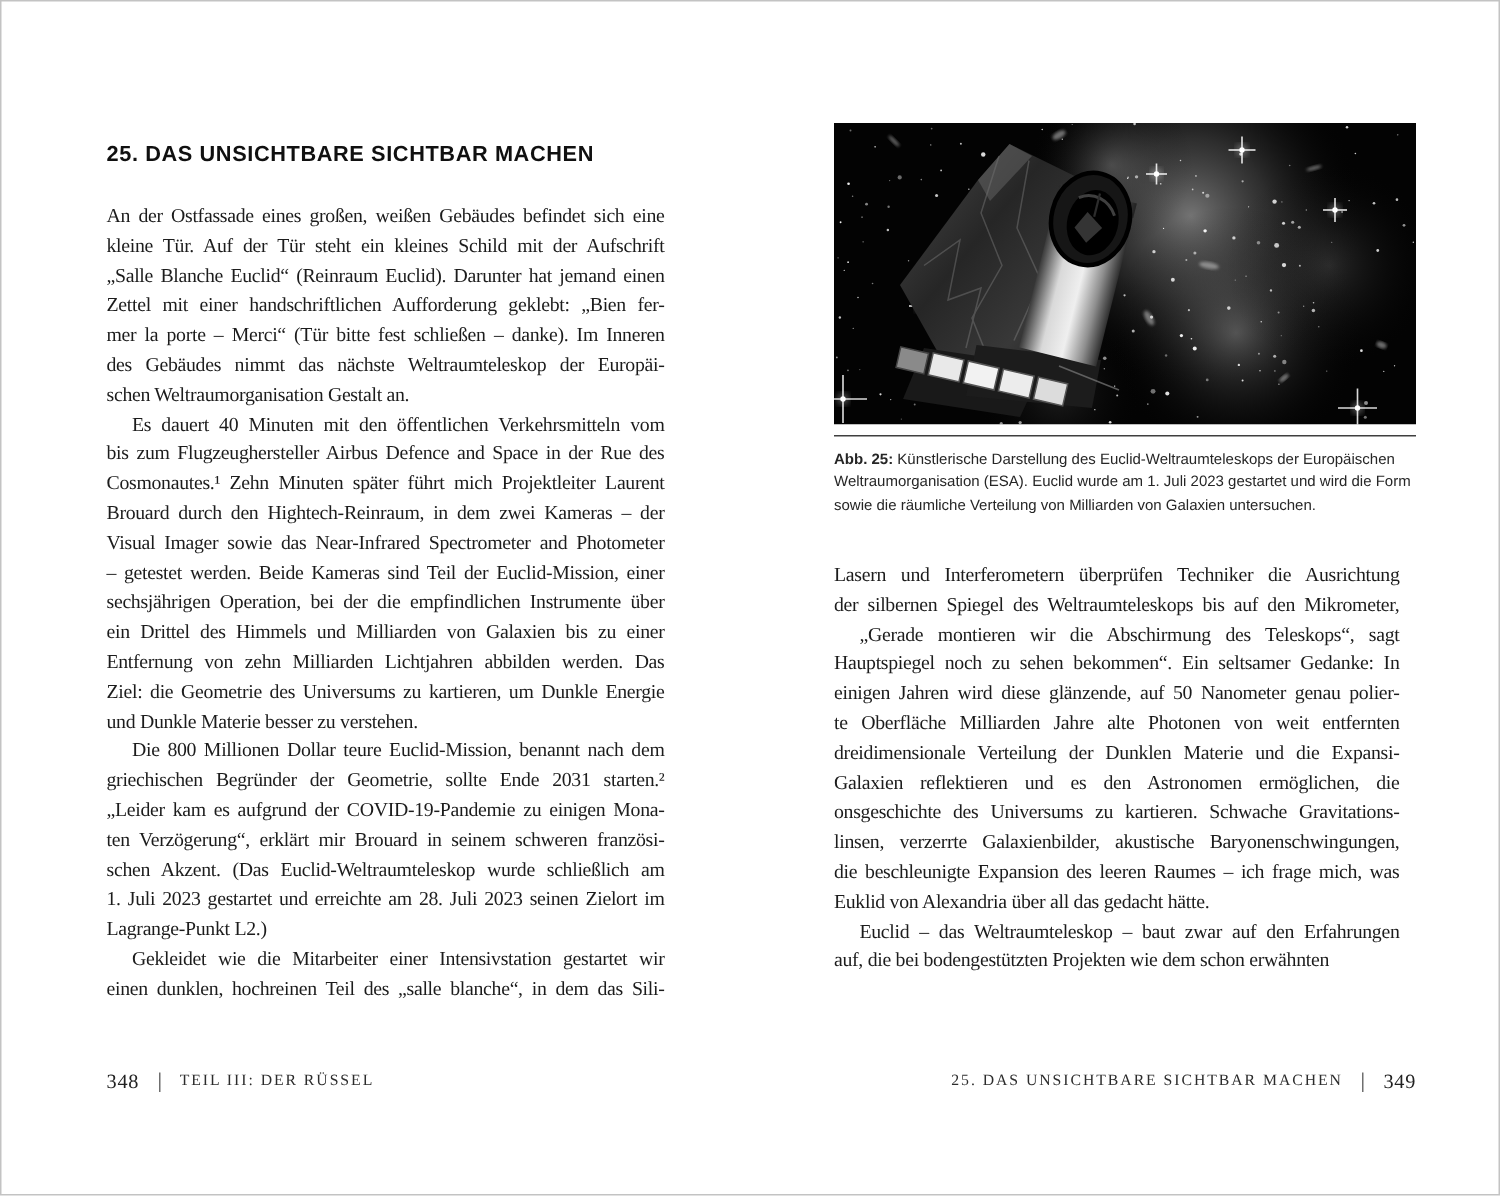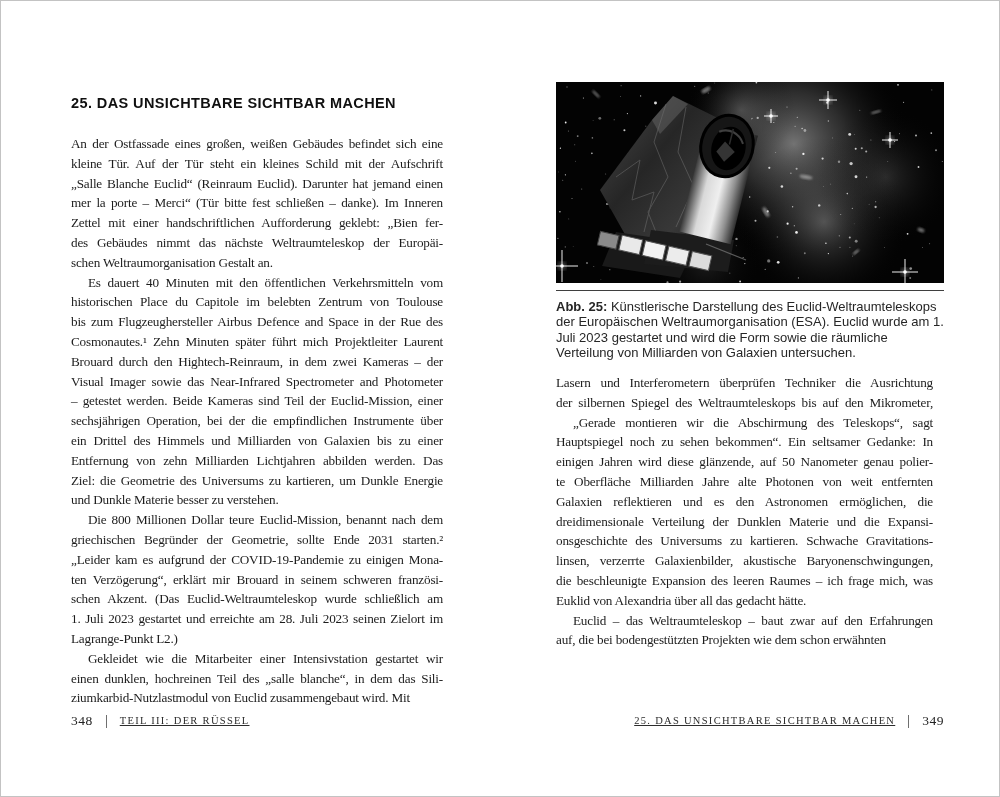--- a/index.html
+++ b/index.html
@@ -26,59 +26,58 @@
   }
   .line.last{text-align-last:left;}
   .line.indent{text-indent:17px;}
   
   .figure{position:absolute;left:556px;top:82px;width:388px;}
   .figure svg{display:block;}
   .figure-rule{margin-top:7px;border:0;border-top:1.6px solid #3f3f3f;height:0;}
   .figure-caption{
     margin-top:4px;
     font-family:"Liberation Sans","DejaVu Sans",sans-serif;
-    font-size:13px;line-height:15.3px;color:#262626;text-align:left;
+    font-size:10px;line-height:15.3px;color:#262626;text-align:left;
   }
   .figure-caption b{font-weight:bold;}
   
   .footer{
     position:absolute;top:712px;height:18px;line-height:18px;
     font-size:10.5px;letter-spacing:1.3px;color:#2c2c2c;
     font-family:"Liberation Serif","DejaVu Serif",serif;
     display:flex;align-items:center;
   }
   .footer-left{left:71px;}
   .footer-right{right:56px;}
   .page-number{font-size:13.5px;letter-spacing:.5px;color:#222;}
   .footer-divider{
     display:inline-block;width:0;height:13px;border-left:1px solid #6f6f6f;
     margin:0 13px;
   }
-  .footer-title{white-space:nowrap;text-decoration:underline;}
+  .footer-title{white-space:nowrap;}
 </style>
 </head>
 <body>
 
 <div class="spread">
 
   <h1 class="chapter-heading">25. DAS UNSICHTBARE SICHTBAR MACHEN</h1>
 
   <div class="body-col body-left">
       <div class="para">
         <div class="line">An der Ostfassade eines großen, weißen Gebäudes befindet sich eine</div>
         <div class="line">kleine Tür. Auf der Tür steht ein kleines Schild mit der Aufschrift</div>
         <div class="line">„Salle Blanche Euclid“ (Reinraum Euclid). Darunter hat jemand einen</div>
+        <div class="line">Zettel mit einer handschriftlichen Aufforderung geklebt: „Bien fer-</div>
         <div class="line">mer la porte – Merci“ (Tür bitte fest schließen – danke). Im Inneren</div>
-        <div class="line">Zettel mit einer handschriftlichen Aufforderung geklebt: „Bien fer-</div>
         <div class="line">des Gebäudes nimmt das nächste Weltraumteleskop der Europäi-</div>
         <div class="line last">schen Weltraumorganisation Gestalt an.</div>
       </div>
       <div class="para">
         <div class="line indent">Es dauert 40 Minuten mit den öffentlichen Verkehrsmitteln vom</div>
-        <div class="line">historischen Place du Capitole im belebten Zentrum von Toulouse</div>
         <div class="line">bis zum Flugzeughersteller Airbus Defence and Space in der Rue des</div>
         <div class="line">Cosmonautes.¹ Zehn Minuten später führt mich Projektleiter Laurent</div>
         <div class="line">Brouard durch den Hightech-Reinraum, in dem zwei Kameras – der</div>
         <div class="line">Visual Imager sowie das Near-Infrared Spectrometer and Photometer</div>
         <div class="line">– getestet werden. Beide Kameras sind Teil der Euclid-Mission, einer</div>
         <div class="line">sechsjährigen Operation, bei der die empfindlichen Instrumente über</div>
         <div class="line">ein Drittel des Himmels und Milliarden von Galaxien bis zu einer</div>
         <div class="line">Entfernung von zehn Milliarden Lichtjahren abbilden werden. Das</div>
         <div class="line">Ziel: die Geometrie des Universums zu kartieren, um Dunkle Energie</div>
         <div class="line last">und Dunkle Materie besser zu verstehen.</div>
@@ -88,21 +87,20 @@
         <div class="line">griechischen Begründer der Geometrie, sollte Ende 2031 starten.²</div>
         <div class="line">„Leider kam es aufgrund der COVID-19-Pandemie zu einigen Mona-</div>
         <div class="line">ten Verzögerung“, erklärt mir Brouard in seinem schweren französi-</div>
         <div class="line">schen Akzent. (Das Euclid-Weltraumteleskop wurde schließlich am</div>
         <div class="line">1. Juli 2023 gestartet und erreichte am 28. Juli 2023 seinen Zielort im</div>
         <div class="line last">Lagrange-Punkt L2.)</div>
       </div>
       <div class="para">
         <div class="line indent">Gekleidet wie die Mitarbeiter einer Intensivstation gestartet wir</div>
         <div class="line">einen dunklen, hochreinen Teil des „salle blanche“, in dem das Sili-</div>
-        <div class="line last">ziumkarbid-Nutzlastmodul von Euclid zusammengebaut wird. Mit</div>
       </div>
     </div>
 
   <div class="footer footer-left">
     <span class="page-number">348</span>
     <span class="footer-divider"></span>
     <span class="footer-title">TEIL III: DER RÜSSEL</span>
   </div>
 
   <figure class="figure" style="margin:0">
@@ -407,22 +405,22 @@
   <div class="body-col body-right">
       <div class="para">
         <div class="line">Lasern und Interferometern überprüfen Techniker die Ausrichtung</div>
         <div class="line">der silbernen Spiegel des Weltraumteleskops bis auf den Mikrometer,</div>
       </div>
       <div class="para">
         <div class="line indent">„Gerade montieren wir die Abschirmung des Teleskops“, sagt</div>
         <div class="line">Hauptspiegel noch zu sehen bekommen“. Ein seltsamer Gedanke: In</div>
         <div class="line">einigen Jahren wird diese glänzende, auf 50 Nanometer genau polier-</div>
         <div class="line">te Oberfläche Milliarden Jahre alte Photonen von weit entfernten</div>
+        <div class="line">dreidimensionale Verteilung der Dunklen Materie und die Expansi-</div>
         <div class="line">Galaxien reflektieren und es den Astronomen ermöglichen, die</div>
-        <div class="line">dreidimensionale Verteilung der Dunklen Materie und die Expansi-</div>
         <div class="line">onsgeschichte des Universums zu kartieren. Schwache Gravitations-</div>
         <div class="line">linsen, verzerrte Galaxienbilder, akustische Baryonenschwingungen,</div>
         <div class="line">die beschleunigte Expansion des leeren Raumes – ich frage mich, was</div>
         <div class="line last">Euklid von Alexandria über all das gedacht hätte.</div>
       </div>
       <div class="para">
         <div class="line indent">Euclid – das Weltraumteleskop – baut zwar auf den Erfahrungen</div>
         <div class="line last">auf, die bei bodengestützten Projekten wie dem schon erwähnten</div>
       </div>
     </div>

